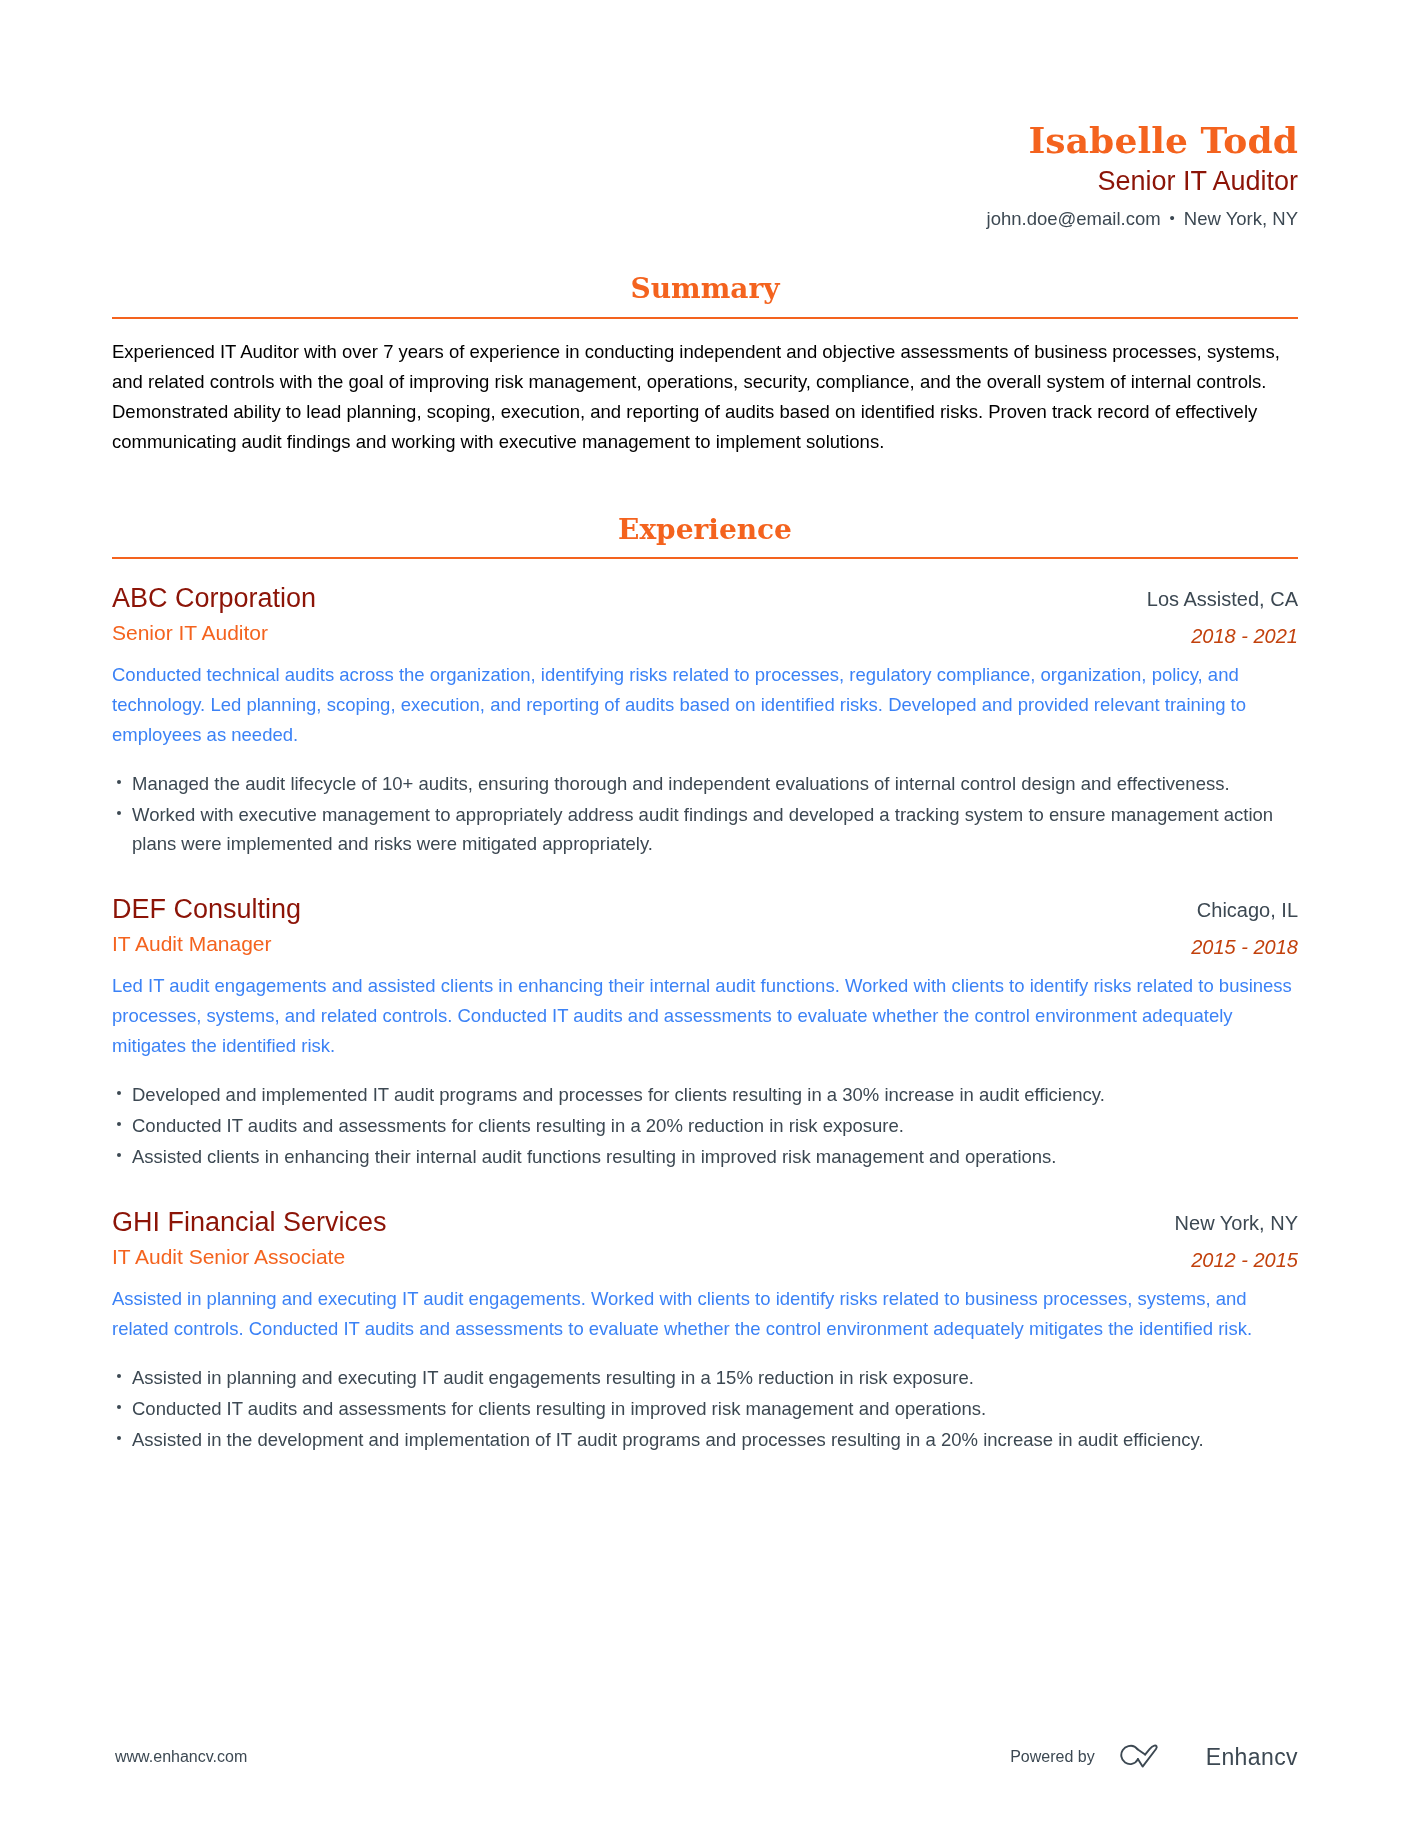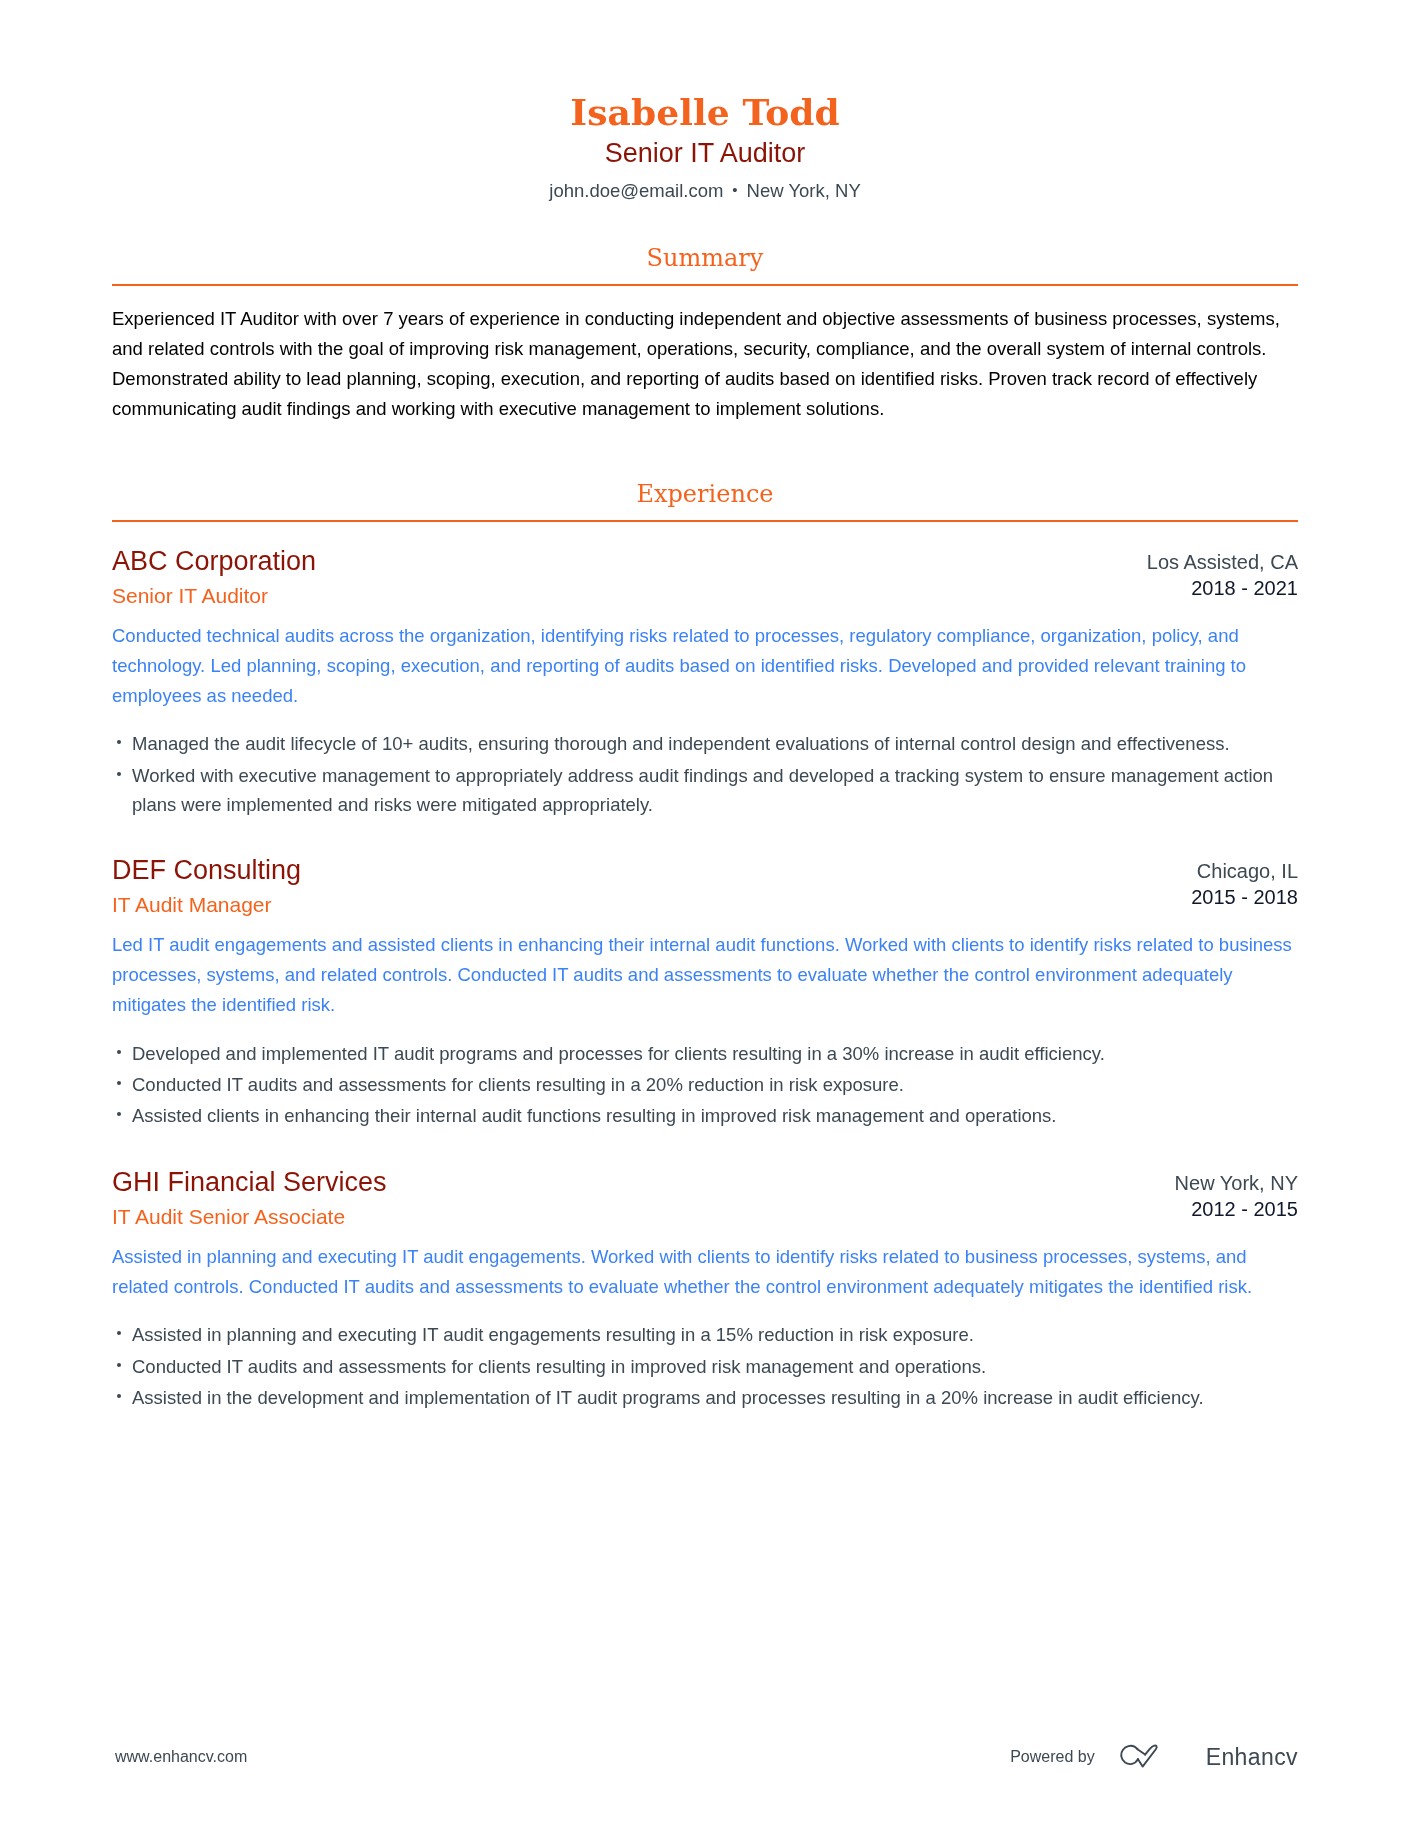--- a/index.html
+++ b/index.html
@@ -18,22 +18,22 @@
     position: relative;
     width: 1410px;
     height: 1826px;
     box-sizing: border-box;
     padding: 0 112px;
     background: #ffffff;
   }
 
   
   .header {
-    padding-top: 92px;
-    text-align: center;
+    padding-top: 120px;
+    text-align: right;
   }
   .name {
     font-family: "DejaVu Serif", "Liberation Serif", serif;
     font-weight: bold;
     font-size: 36px;
     line-height: 1.12;
     color: #f4631e;
     letter-spacing: 0.1px;
     margin: 0;
   }
@@ -62,25 +62,25 @@
 
   
   .section {
     margin-top: 40px;
   }
   .section-exp {
     margin-top: 56px;
   }
   .section-title {
     font-family: "DejaVu Serif", "Liberation Serif", serif;
-    font-size: 24px;
+    font-size: 28px;
     line-height: 1.2;
     color: #f4631e;
     text-align: center;
-    font-weight: normal;
+    font-weight: bold;
     margin: 0;
   }
   .section-rule {
     height: 2px;
     background: #f4631e;
     margin-top: 11px;
     width: 100%;
   }
 
   .summary-text {
@@ -128,21 +128,23 @@
     font-weight: normal;
   }
   .location {
     font-size: 20px;
     line-height: 1.3;
     color: #3c4852;
   }
   .dates {
     font-size: 20px;
     line-height: 1.3;
-    color: #0f172a;
+    color: #c2410c;
+    margin-top: 11px;
+    font-style: italic;
   }
   .entry-desc {
     font-size: 18.5px;
     line-height: 1.62;
     color: #3b82f6;
     margin-top: 11px;
   }
   .bullets {
     list-style: none;
     margin: 9px 0 0 0;

